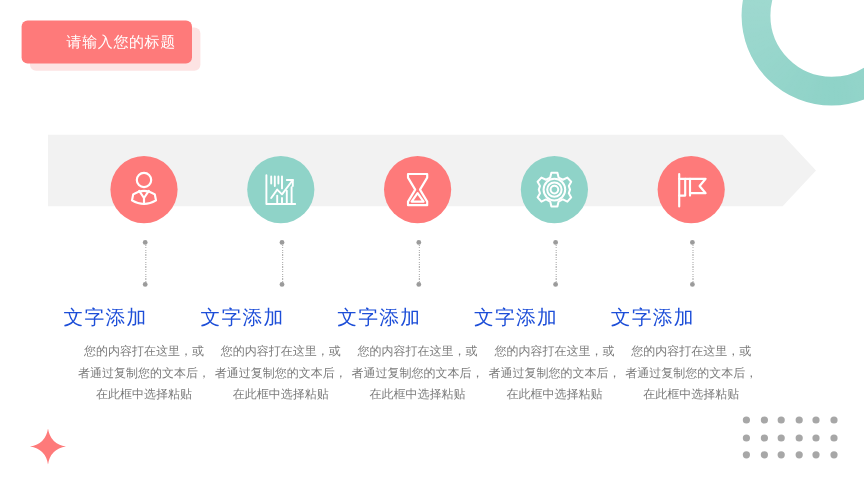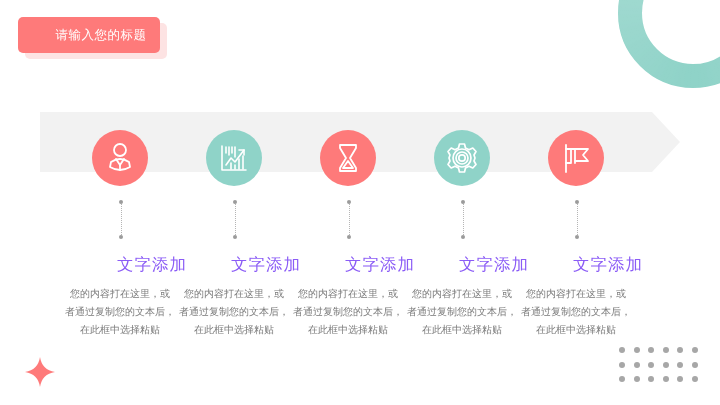--- a/index.html
+++ b/index.html
@@ -46,22 +46,22 @@
   .conn-dot-top, .conn-dot-bot {
     position: absolute; left: 0; width: 4px; height: 4px; border-radius: 50%; background: #9b9b9b;
   }
   .conn-dot-top { top: 0; }
   .conn-dot-bot { top: 35px; }
   .conn-line {
     position: absolute; left: 1.5px; top: 4px; width: 1px; height: 31px;
     background: repeating-linear-gradient(to bottom, #b5b5b5 0 1px, transparent 1px 2px);
   }
   .step-heading {
-    position: absolute; left: -10px; top: 254px; width: 134px; text-align: right;
-    font-size: 16.5px; color: #8b5cf6; letter-spacing: 1px;
+    position: absolute; left: -10px; top: 254px; width: 134px; text-align: left;
+    font-size: 16.5px; color: #1d4ed8; letter-spacing: 1px;
   }
   .step-body {
     position: absolute; left: -12px; top: 285px; width: 138px; text-align: center;
     font-size: 10px; line-height: 18px; color: #7a7a7a; white-space: nowrap;
   }
   .step-body span { display: block; }
 
   .star { position: absolute; left: 24px; top: 356px; width: 32px; height: 32px; }
 
   .dot-grid {

